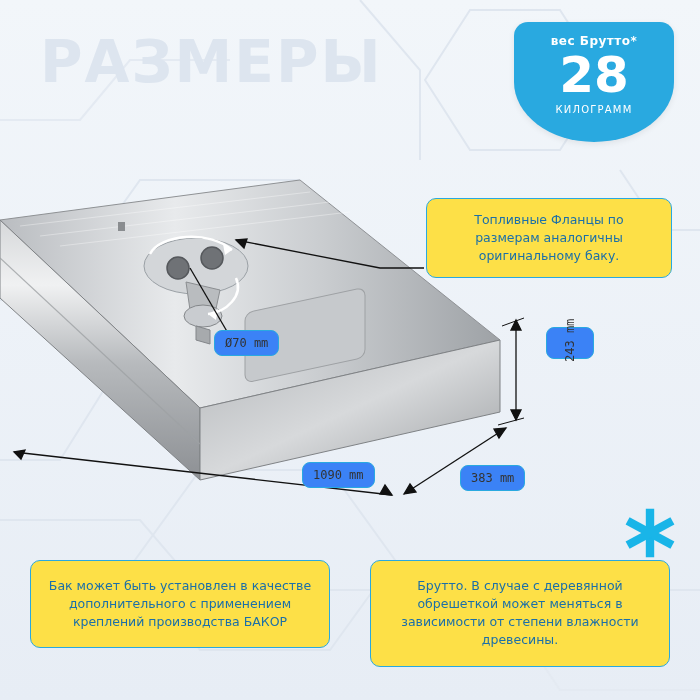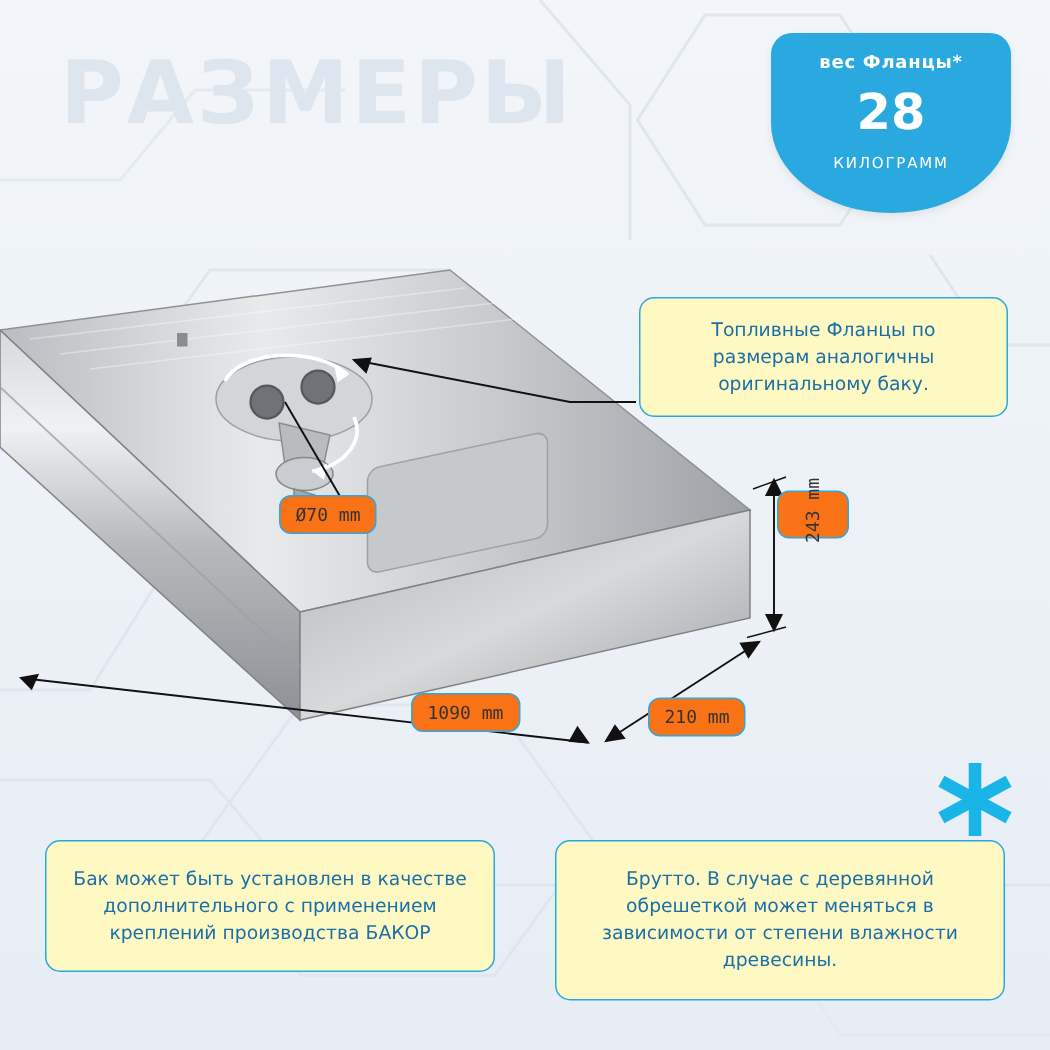--- a/index.html
+++ b/index.html
@@ -27,46 +27,46 @@
   
   .badge{
     position:absolute;right:26px;top:22px;
     width:160px;height:120px;
     background:#29a9e0;
     border-radius:14px 14px 80px 80px / 14px 14px 60px 60px;
     color:#fff;text-align:center;
     box-shadow:0 2px 6px rgba(0,0,0,.08);
   }
   .badge .b-top{font-size:12px;letter-spacing:.5px;padding-top:12px;font-weight:bold;}
-  .badge .b-num{font-size:33px;font-weight:bold;line-height:46px;margin-top:4px;}
+  .badge .b-num{font-size:50px;font-weight:bold;line-height:46px;margin-top:4px;}
   .badge .b-bot{font-size:10px;letter-spacing:1.2px;margin-top:6px;font-weight:normal;}
 
   
   .callout{
     position:absolute;
-    background:#fef9c3;
+    background:#fde047;
     border:1px solid #29a9e0;
     border-radius:10px;
     color:#1b6fa8;
     font-size:12.5px;
     line-height:1.45;
     text-align:center;
     padding:12px 14px;
     box-sizing:border-box;
   }
   #callout-flange{left:426px;top:198px;width:246px;}
   #note-left{left:30px;top:560px;width:300px;padding:16px 14px;}
   #note-right{left:370px;top:560px;width:300px;padding:16px 14px;}
 
   
   .pill{
     position:absolute;
-    background:#f97316;border:1px solid #29a9e0;border-radius:8px;
+    background:#3b82f6;border:1px solid #29a9e0;border-radius:8px;
     color:#333;font-size:12px;font-family:"DejaVu Sans Mono",monospace;
-    padding:5px 10px;text-align:center;white-space:nowrap;
+    padding:5px 10px;text-align:center;white-space:nowrap;margin-left:28px;
   }
   #pill-d70{left:186px;top:330px;}
   #pill-1420{left:274px;top:462px;}
   #pill-383{left:432px;top:465px;}
   #pill-243{left:518px;top:327px;width:38px;padding:8px 4px;}
   #pill-243 span{display:block;transform:rotate(-90deg);}
 
   
   .star{position:absolute;right:22px;top:505px;width:56px;height:56px;}
 
@@ -114,21 +114,21 @@
     </g>
     <g stroke="#e4eaf2" stroke-width="2" fill="none">
       <polyline points="0,120 80,120 130,60 230,60"></polyline>
       <polyline points="520,630 560,690 700,690"></polyline>
     </g>
   </svg>
 
   <div class="title">РАЗМЕРЫ</div>
 
   <div class="badge">
-    <div class="b-top">вес Фланцы*</div>
+    <div class="b-top">вес Брутто*</div>
     <div class="b-num">28</div>
     <div class="b-bot">КИЛОГРАММ</div>
   </div>
 
   <svg class="tank" viewBox="0 0 540 380">
 
     <path d="M0,70 L300,30 L500,190 L200,258 Z" fill="url(#tankTop)" stroke="#8e9194" stroke-width="1"></path>
 
     <path d="M0,70 L200,258 L200,330 L0,148 Z" fill="url(#tankFront)" stroke="#7f8285" stroke-width="1"></path>
 
@@ -181,21 +181,21 @@
 
       <path d="M424,268 L380,268 L236,240"></path>
       <path d="M236,240 l11,-1 l-3,9 z" fill="#111"></path>
     </g>
   </svg>
 
   <div class="callout" id="callout-flange">Топливные Фланцы по размерам аналогичны оригинальному баку.</div>
 
   <div class="pill" id="pill-d70">Ø70 mm</div>
   <div class="pill" id="pill-1420">1090 mm</div>
-  <div class="pill" id="pill-383">210 mm</div>
+  <div class="pill" id="pill-383">383 mm</div>
   <div class="pill" id="pill-243">
       <span>243 mm</span>
     </div>
 
   <div class="callout" id="note-right">Брутто. В случае с деревянной обрешеткой может меняться в зависимости от степени влажности древесины.</div>
   <div class="callout" id="note-left">Бак может быть установлен в качестве дополнительного с применением креплений производства БАКОР</div>
 
   <svg class="star" viewBox="0 0 60 60">
     <g stroke="#19b5e8" stroke-width="9" stroke-linecap="butt">
       <line x1="30" y1="4" x2="30" y2="56"></line>

